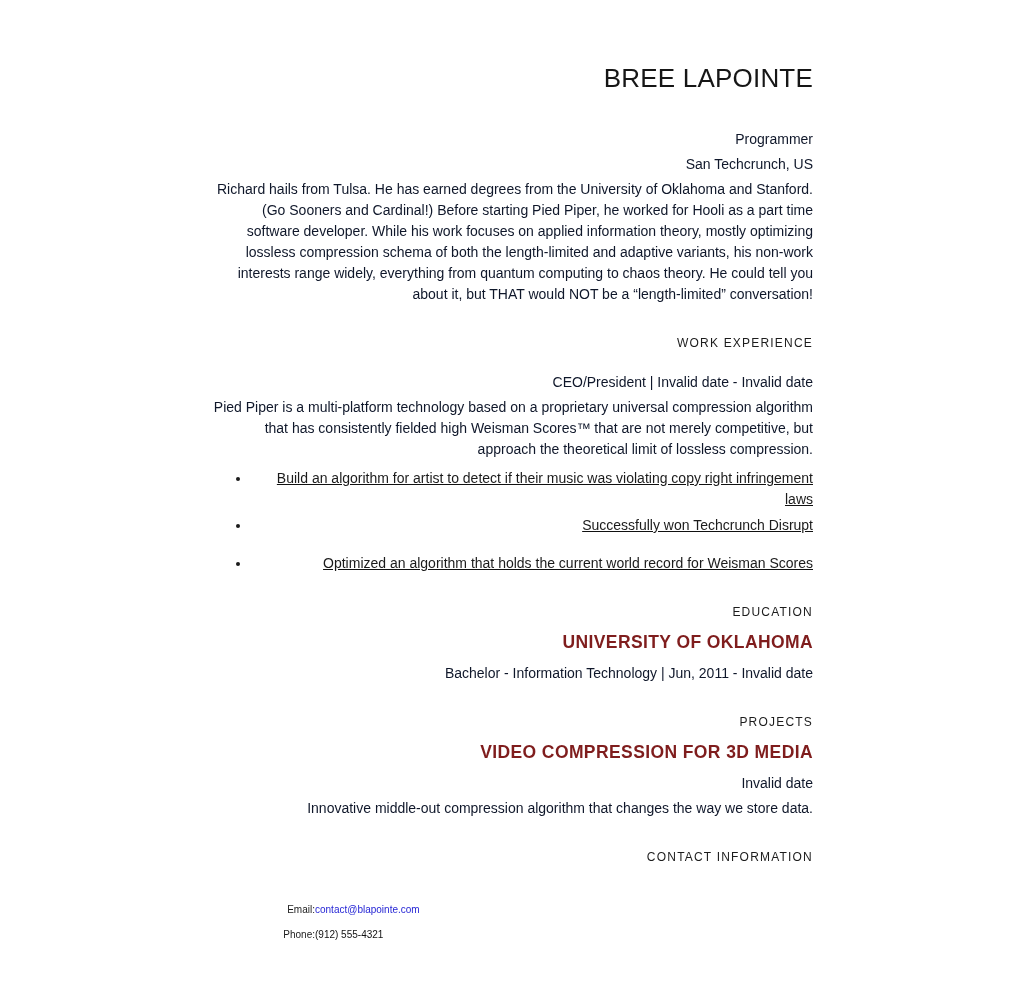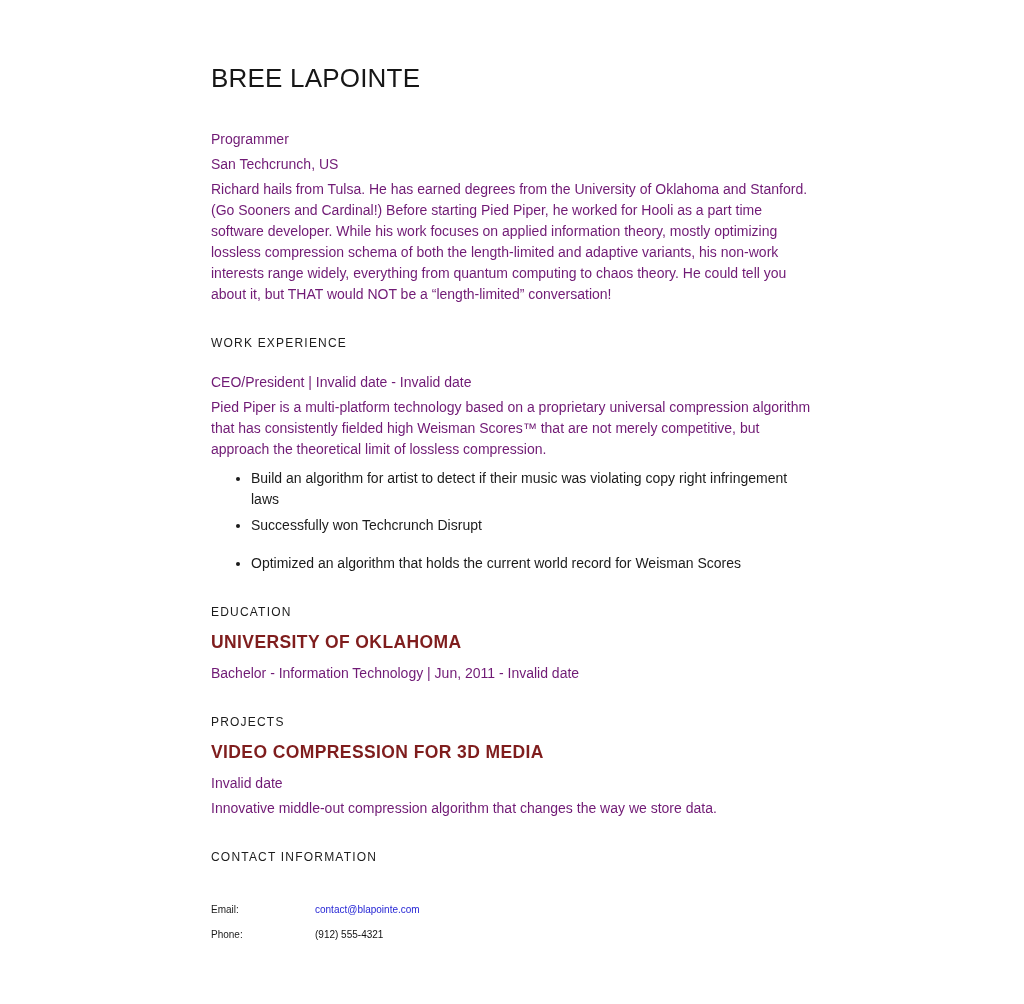--- a/index.html
+++ b/index.html
@@ -9,55 +9,57 @@
     background: #ffffff;
   }
   .page {
     position: relative;
     width: 1024px;
     height: 1004px;
     background: #ffffff;
     overflow: hidden;
     font-family: "Liberation Sans", sans-serif;
     color: #111111;
+    text-align: right;
   }
   .content {
     position: absolute;
     left: 211px;
     top: 63px;
     width: 602px;
   }
   h1.name {
     font-size: 26px;
     font-weight: 400;
     letter-spacing: 0.2px;
     line-height: 31px;
     margin: 0 0 35px 0;
     color: #161616;
   }
   p {
     margin: 0 0 4px 0;
     font-size: 14px;
     line-height: 21px;
-    color: #701a75;
+    color: #0f172a;
   }
   .summary { margin-bottom: 5px; }
   h2.section {
     font-size: 12px;
     font-weight: 400;
     letter-spacing: 1.2px;
     line-height: 15px;
     margin: 31px 0 0 0;
     color: #1c1c1c;
     text-transform: none;
   }
   .role-line { margin-top: 21px; margin-bottom: 4px; }
   ul.highlights {
     margin: 8px 0 0 0;
     padding-left: 40px;
+    text-decoration: underline;
   }
   ul.highlights li {
     font-size: 14px;
     line-height: 21px;
     margin-bottom: 5px;
     color: #1b1b1b;
   }
   ul.highlights li:last-child { margin-bottom: 0; margin-top: 17px; }
   h3.subheading {
     font-size: 17.5px;

